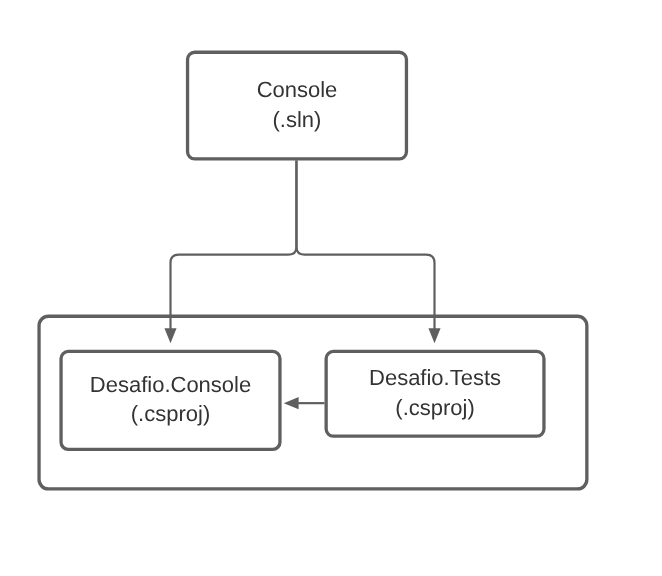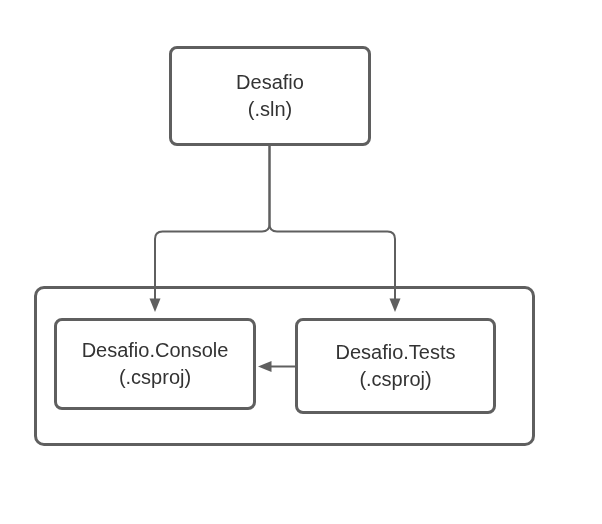--- a/index.html
+++ b/index.html
@@ -29,21 +29,21 @@
     flex-direction: column;
     align-items: center;
     justify-content: center;
     text-align: center;
     color: var(--text);
     font-size: 20px;
     line-height: 27px;
   }
   .node-solution { left: 169px; top: 46px;  width: 202px; height: 100px; }
   .node-console  { left: 54px;  top: 318px; width: 202px; height: 92px; }
-  .node-tests    { left: 295px; top: 318px; width: 201px; height: 96px; }
+  .node-tests    { left: 295px; top: 318px; width: 201px; height: 80px; }
   .group-container {
     position: absolute;
     left: 34px; top: 286px;
     width: 501px; height: 160px;
     border: 3px solid var(--stroke);
     border-radius: 10px;
     background: transparent;
   }
   .edges-overlay {
     position: absolute;
@@ -77,21 +77,21 @@
       <path class="edge-line" d="M269.5 146 L269.5 224 Q269.5 231.5 277 231.5 L387.5 231.5 Q395 231.5 395 239 L395 299"></path>
       <polygon class="edge-arrowhead" points="395,312 389.5,298.5 400.5,298.5"></polygon>
     </g>
     <g>
       <path class="edge-line" d="M295 366.5 L271 366.5"></path>
       <polygon class="edge-arrowhead" points="258,366.5 271.5,361 271.5,372"></polygon>
     </g>
   </svg>
 
   <div class="node node-solution">
-    <div>Desafio</div>
+    <div>Console</div>
     <div>(.sln)</div>
   </div>
 
   <div class="node node-console">
     <div>Desafio.Console</div>
     <div>(.csproj)</div>
   </div>
 
   <div class="node node-tests">
     <div>Desafio.Tests</div>

